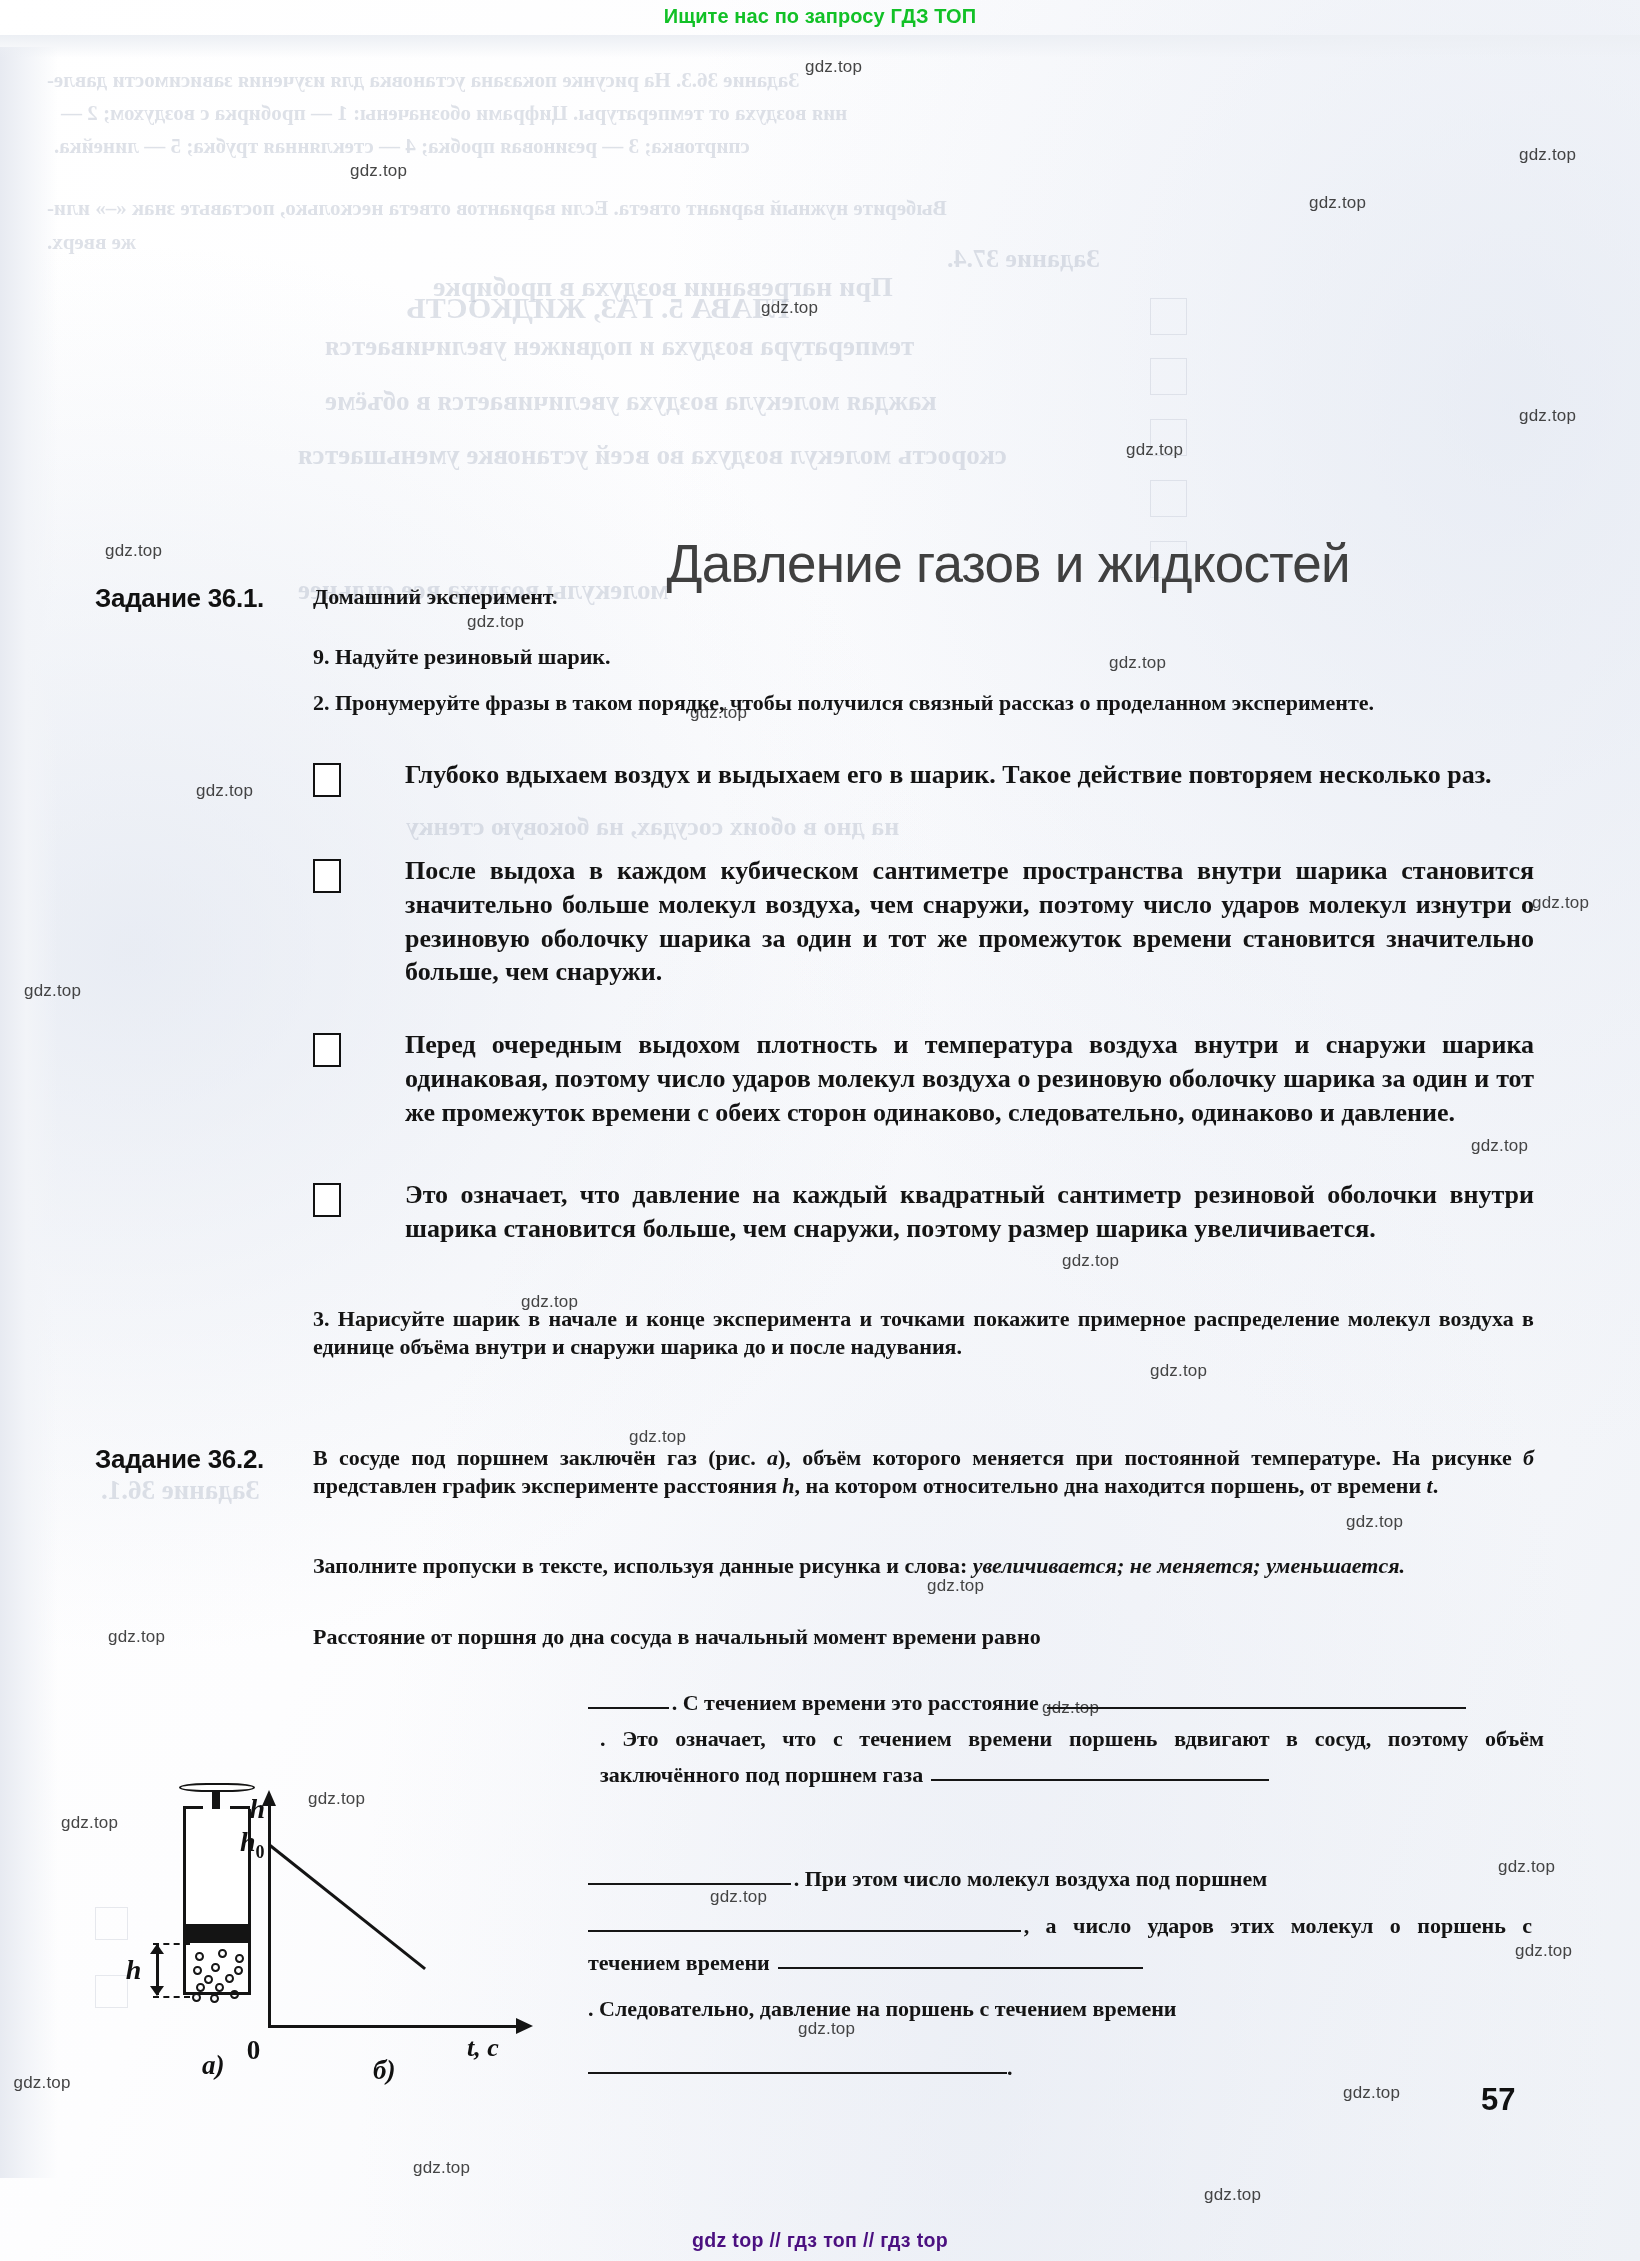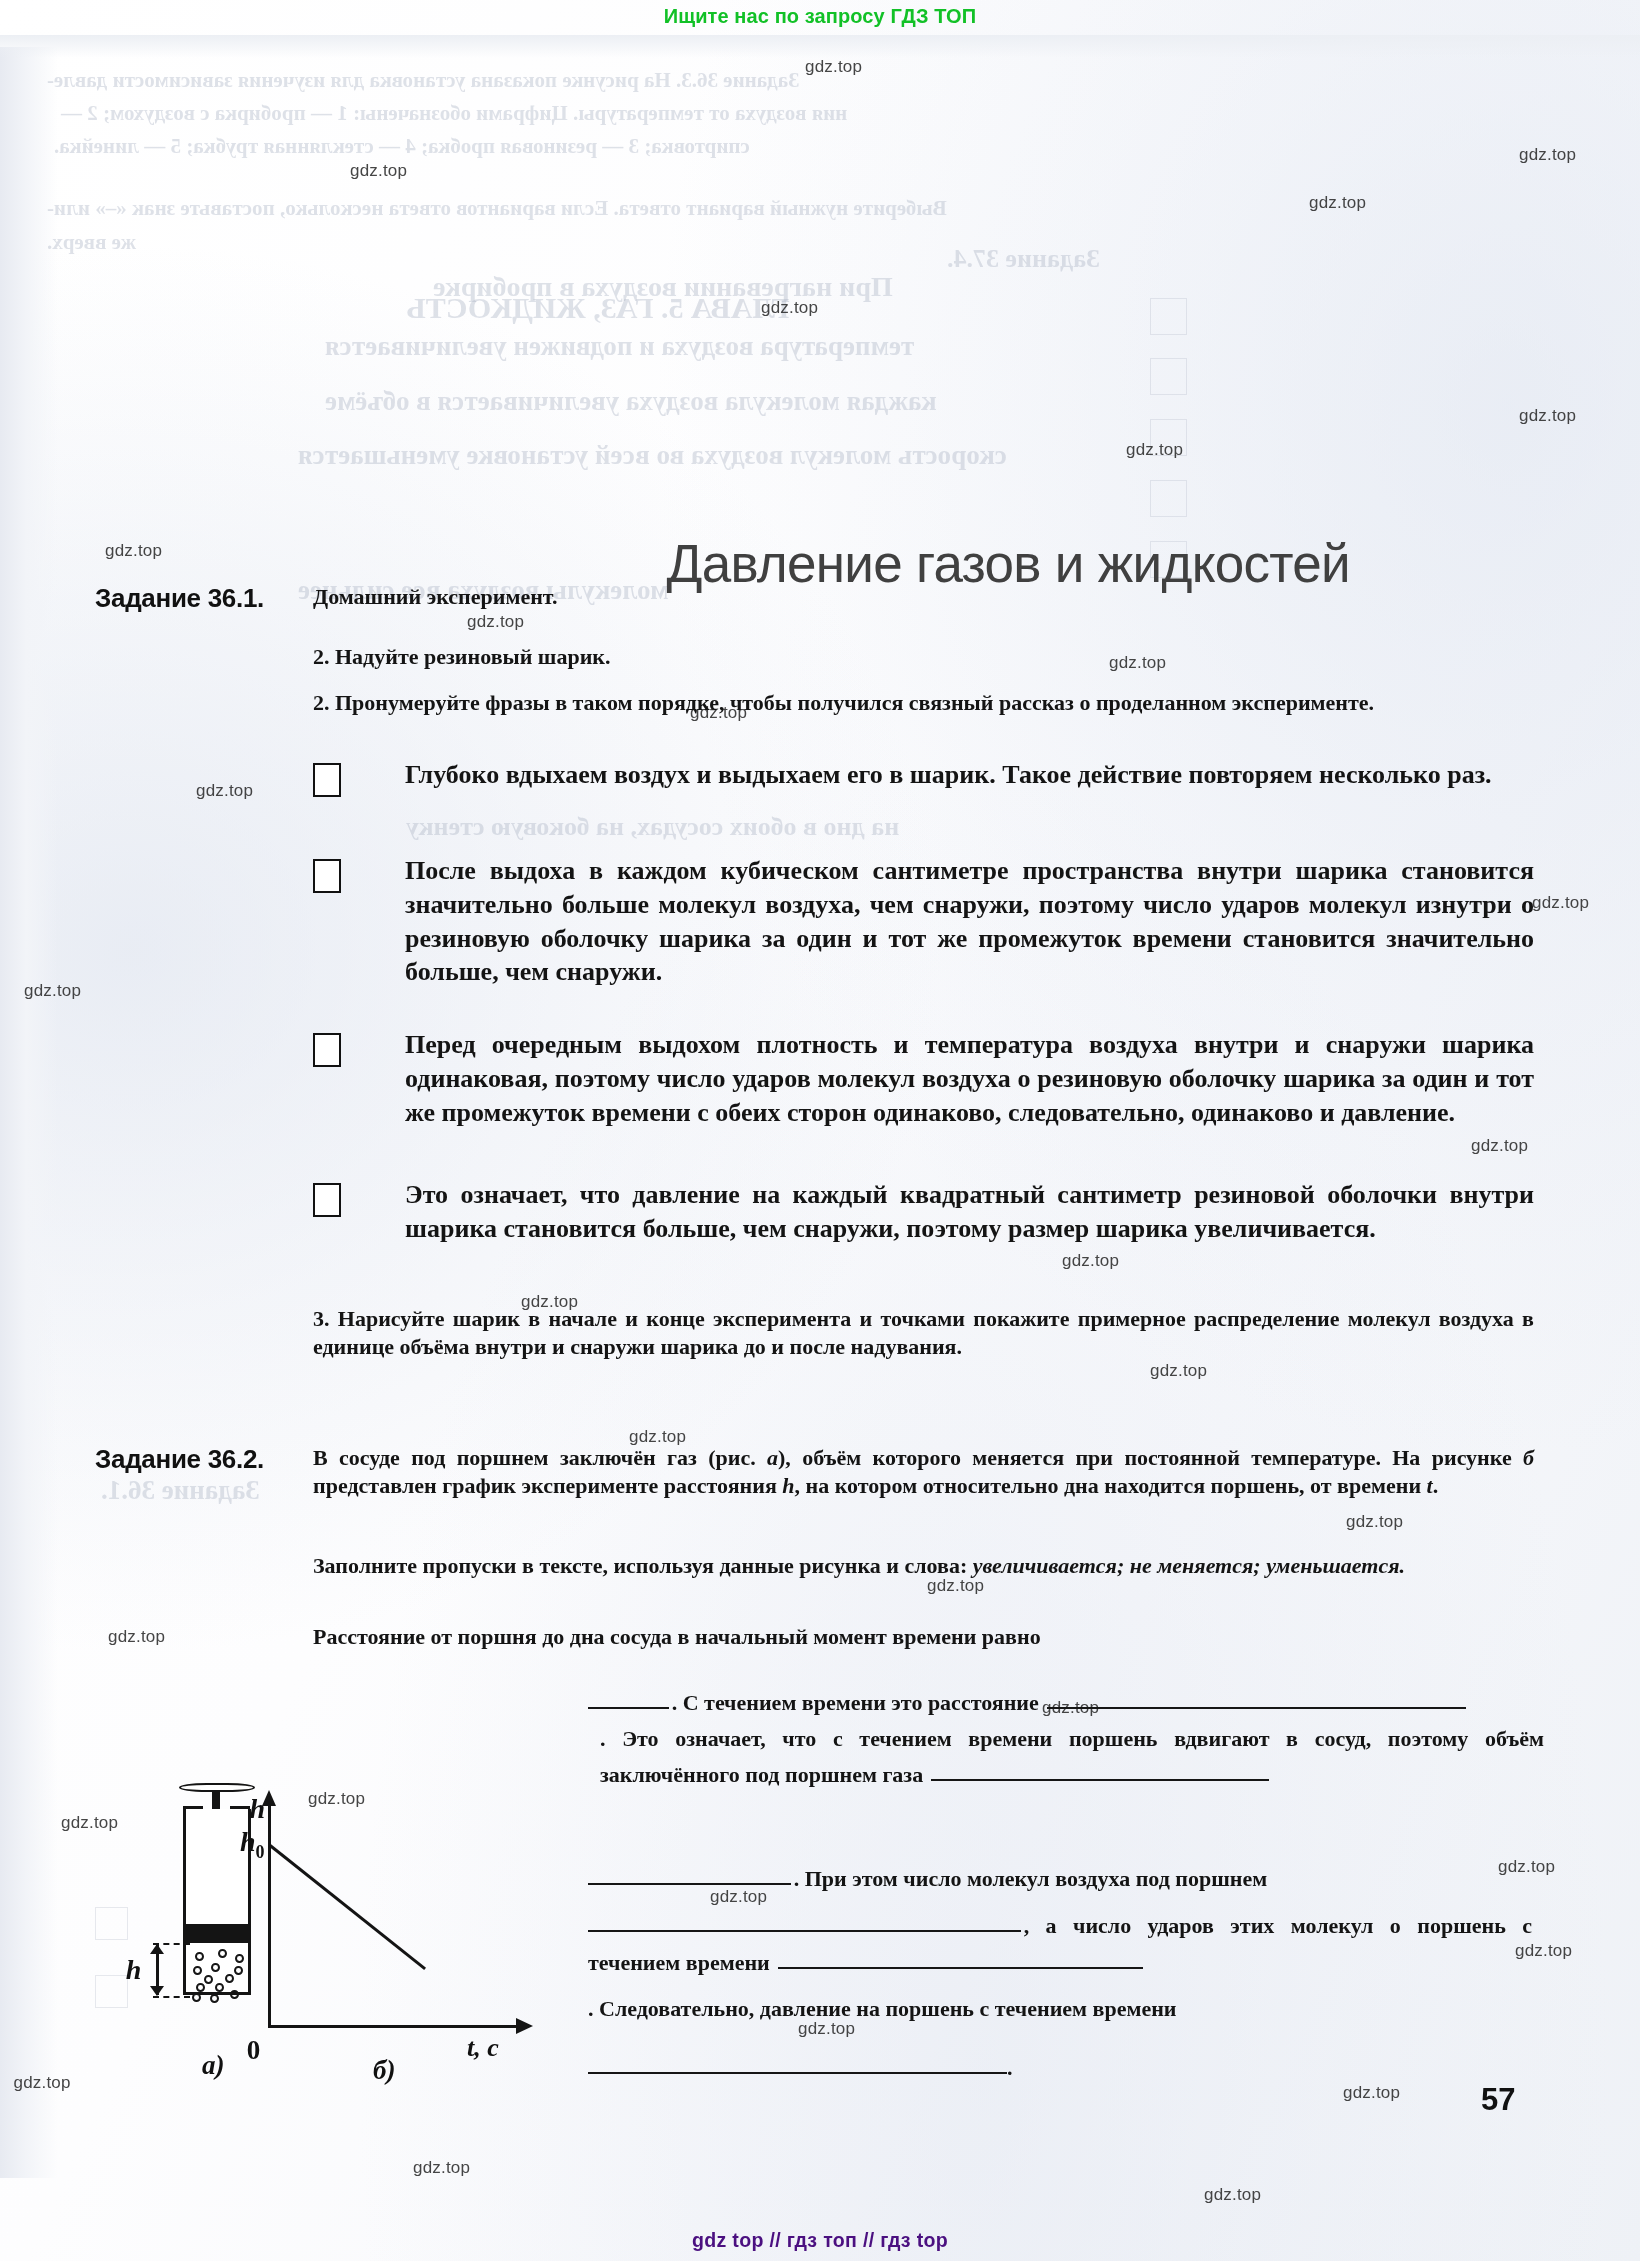--- a/index.html
+++ b/index.html
@@ -210,21 +210,21 @@
   <div class="wm" style="left:1204px;top:2185px;">gdz.top</div>
 </div>
 
 <div class="content">
 
   <h1 class="chapter-title">Давление газов и жидкостей</h1>
 
   <div class="task-label" style="left:95px;top:583px;">Задание 36.1.</div>
   <div class="txt nojust" style="left:313px;top:583px;width:744px;">Домашний эксперимент.</div>
 
-  <div class="txt nojust" style="left:313px;top:643px;width:812px;">2. Надуйте резиновый шарик.</div>
+  <div class="txt nojust" style="left:313px;top:643px;width:812px;">9. Надуйте резиновый шарик.</div>
 
   <div class="txt" style="left:313px;top:689px;width:1221px;">2. Пронумеруйте фразы в таком порядке, чтобы получился связный рассказ о проделанном эксперименте.</div>
 
   <div class="cbitem" style="left:313px;top:758px;width:1221px;">
     <span class="box"></span>
     <div class="body">Глубоко вдыхаем воздух и выдыхаем его в шарик. Такое действие повторяем несколько раз.</div>
   </div>
 
   <div class="cbitem" style="left:313px;top:854px;width:1221px;">
     <span class="box"></span>

